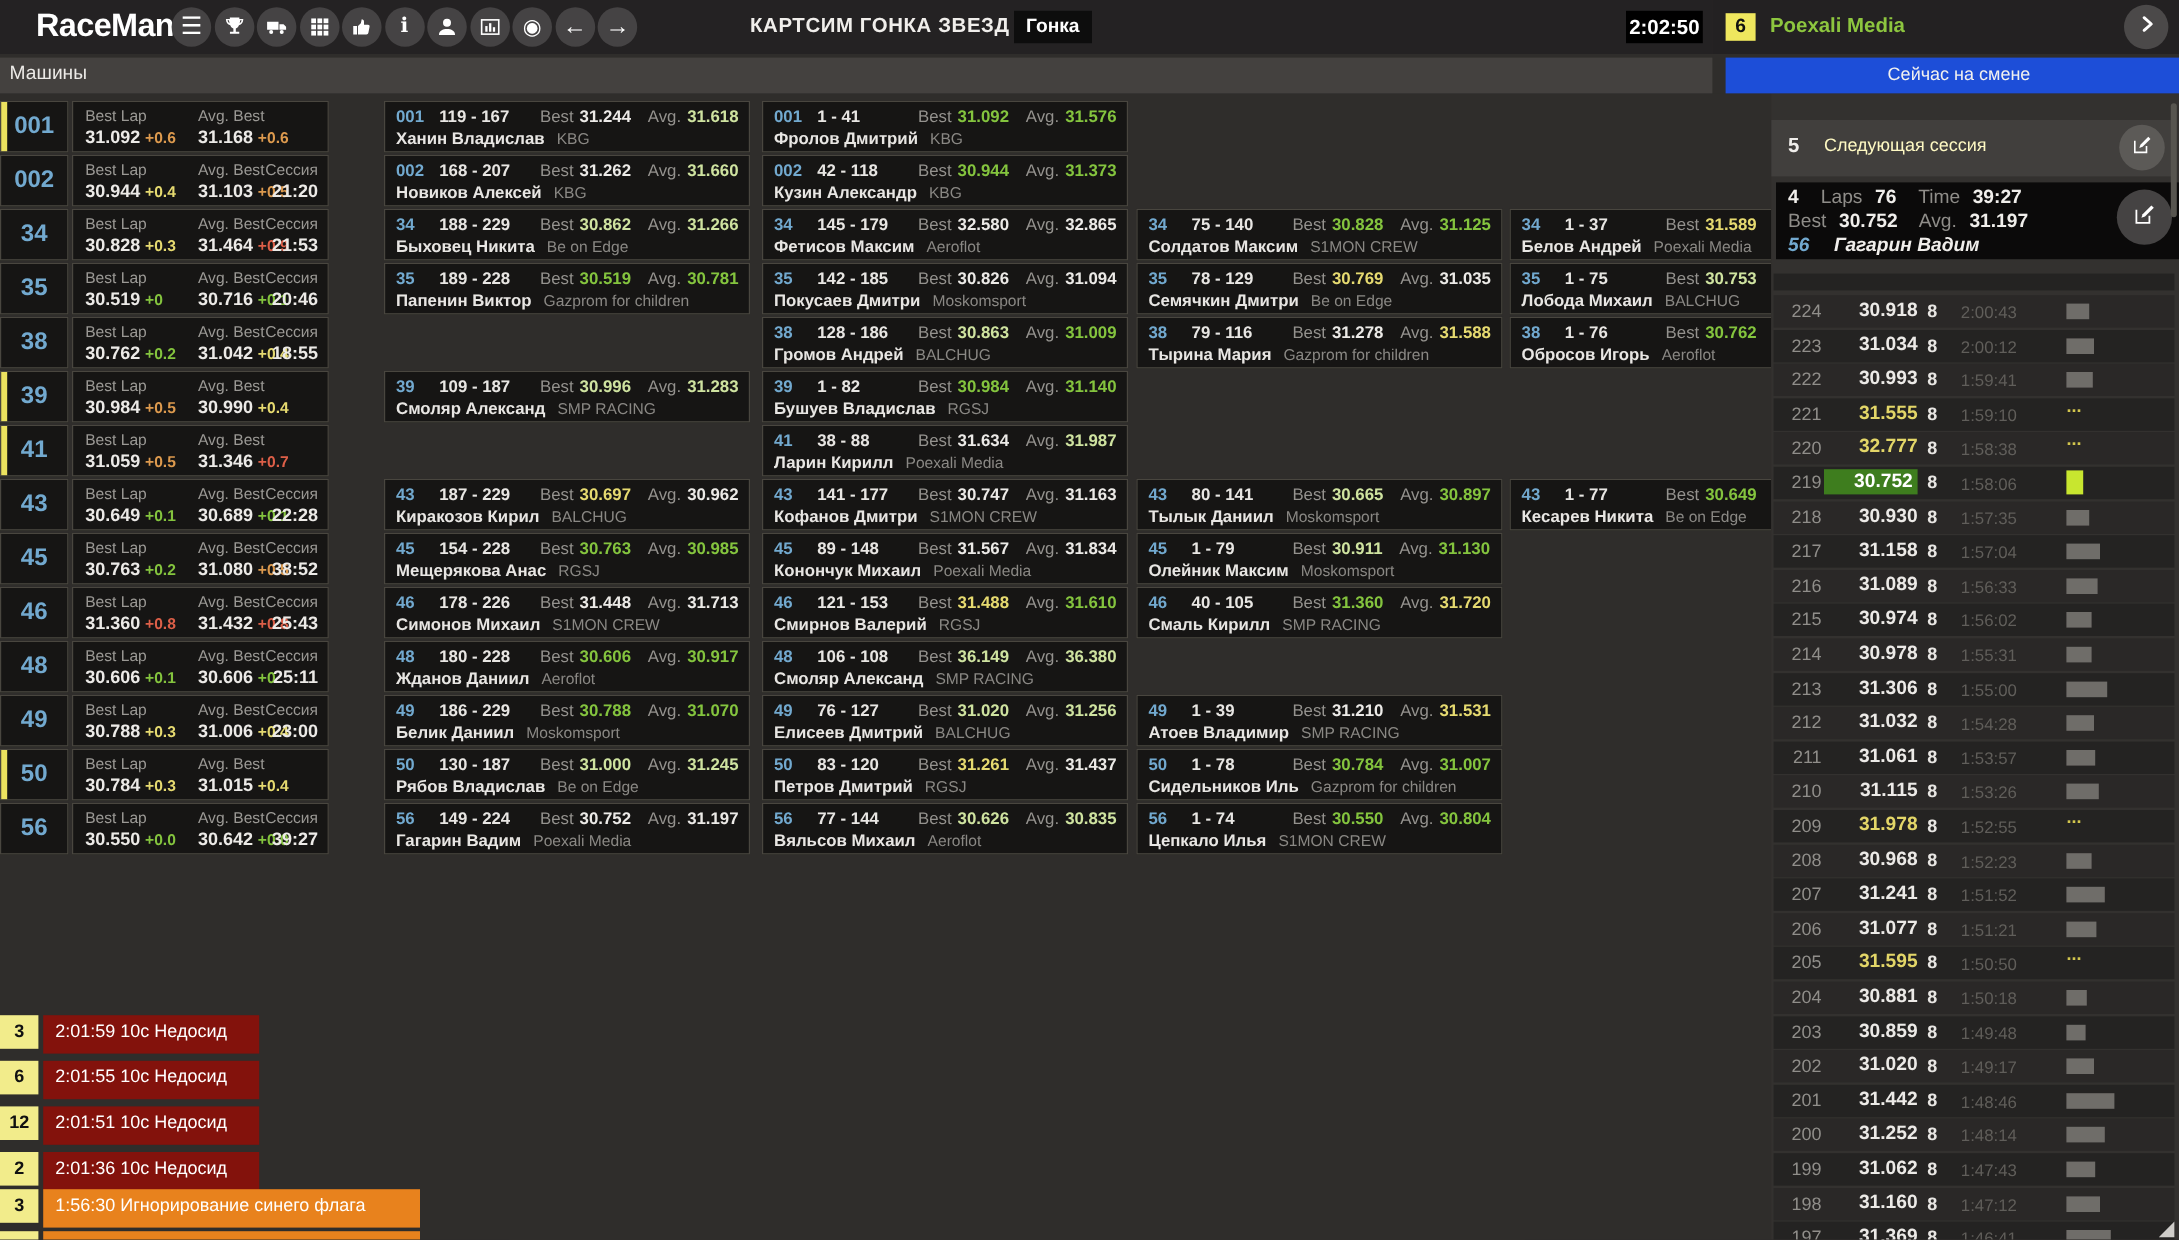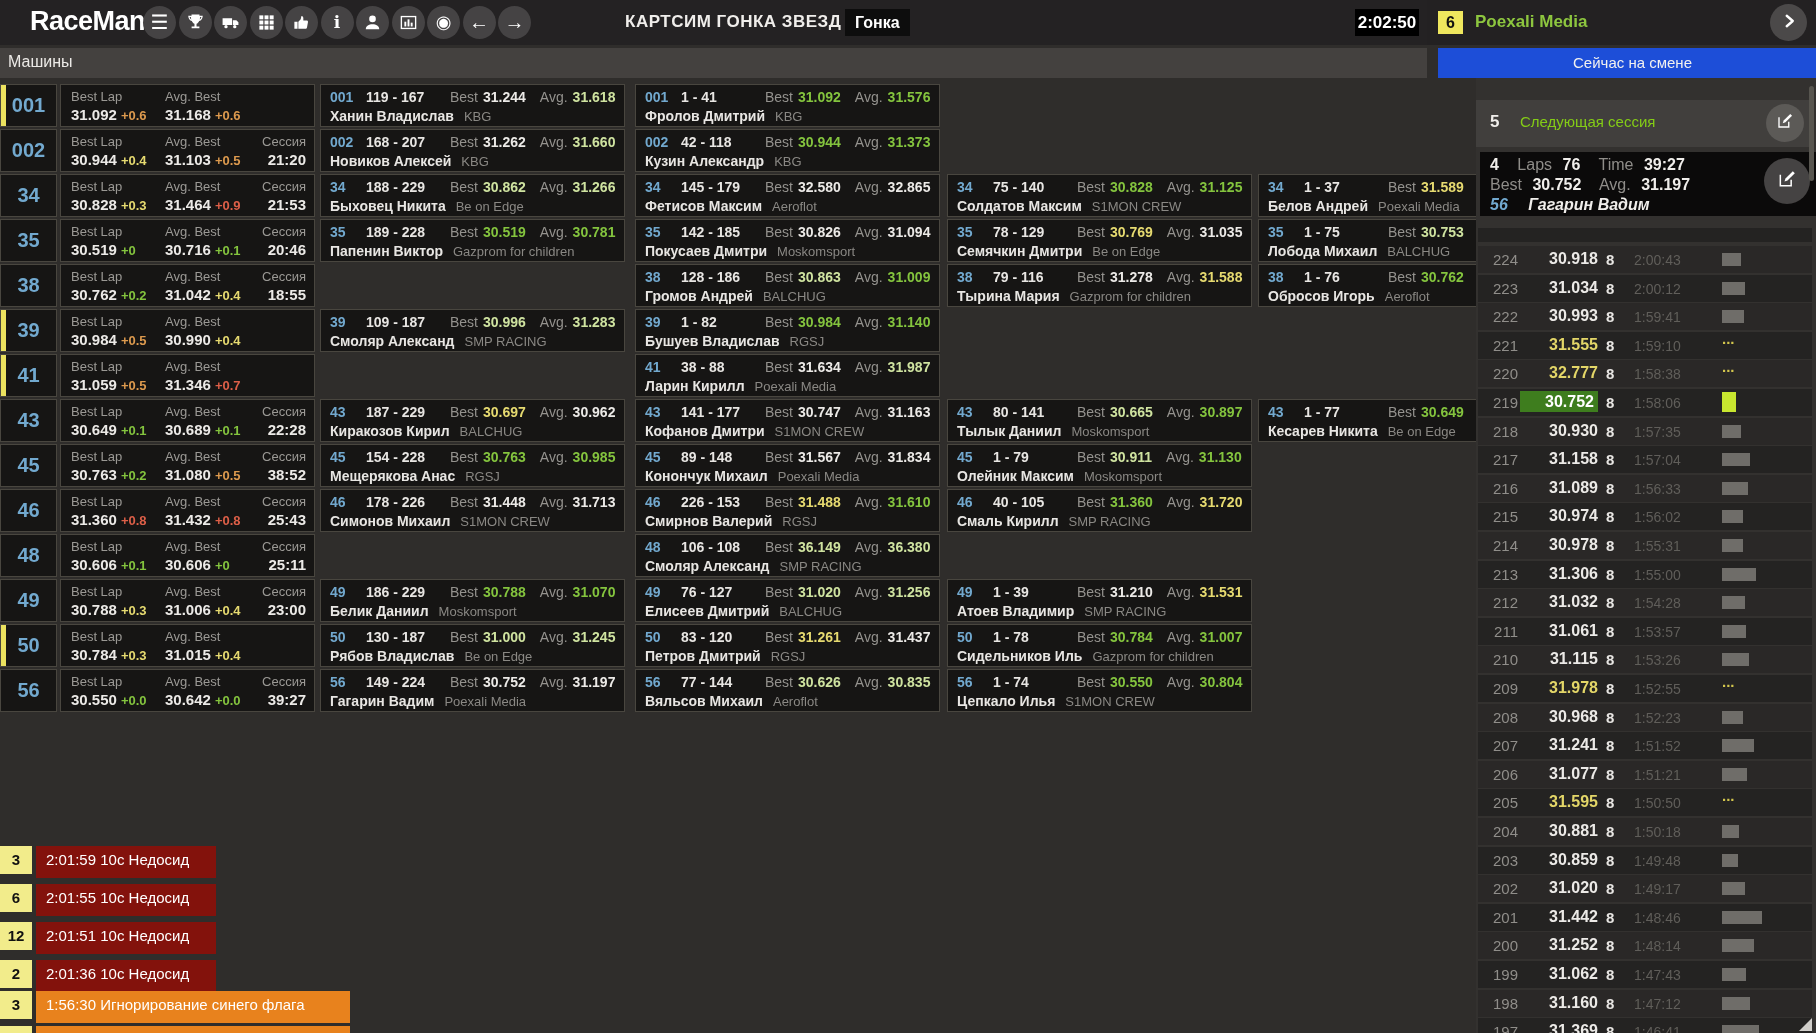--- a/index.html
+++ b/index.html
@@ -34,21 +34,21 @@
   .chev-btn { position:absolute; right:9px; top:4px; width:37px; height:37px; border-radius:50%;
               background:#4b4949; display:flex; align-items:center; justify-content:center; cursor:pointer; }
 
   
   .main-area { position:absolute; left:0; top:78px; width:1476px; height:955px; overflow:hidden; background:#2f2d2b; }
   .mrow { position:absolute; left:0; width:1476px; height:43px; }
   .cellbox { position:absolute; top:0; height:43px; background:#161514; border:1px solid #49463f; }
   .numcell { left:0; width:57px; }
   .carnum { position:absolute; left:0; right:0; top:9px; text-align:center; font-size:20px; font-weight:bold; color:#72a9cf; }
   .numcell .stripe { position:absolute; left:0; top:0; width:5px; height:41px; background:#ece25f; }
-  .sumcell { left:60px; width:255px;padding-left:24px; }
+  .sumcell { left:60px; width:214px;padding-left:24px; }
   .scol { position:absolute; top:4px; }
   .scol1 { left:10px; } .scol2 { left:104px; } .scol3 { right:8px; text-align:right; }
   .slab { font-size:13px; color:#9b9995; }
   .svalrow { margin-top:2px; font-size:15px; }
   .sval { color:#eceae7; font-weight:bold; }
   .sdelta { font-size:13px; font-weight:bold; margin-left:4px; }
 
   .stint { width:305px; }
   .l1 { position:absolute; left:9px; right:4px; top:4px; white-space:nowrap; font-size:14px; }
   .scar { display:inline-block; width:36px; color:#72a9cf; font-weight:bold; }
@@ -68,21 +68,21 @@
             color:#111; font-weight:bold; font-size:15px; text-align:center; line-height:28px; }
   .pbar { position:absolute; left:36px; top:0; height:32px; color:#fff; font-size:15px; line-height:28px; padding-left:10px;
           white-space:nowrap; overflow:hidden; }
   .pbar.red { background:#83120c; width:180px; }
   .pbar.orange { background:#e8821d; width:314px; }
 
   
   .sb-body { position:absolute; left:1476px; top:78px; width:340px; height:955px; background:#33312f; overflow:hidden; }
   .next-card { position:absolute; left:0; top:22px; width:336px; height:47px; background:#413f3d; }
   .next-num { position:absolute; left:14px; top:12px; font-size:17px; font-weight:bold; color:#f0eeeb; }
-  .next-label { position:absolute; left:44px; top:13px; font-size:15px; color:#84cc16; }
+  .next-label { position:absolute; left:44px; top:13px; font-size:15px; color:#fef9c3; }
   .edit-btn { position:absolute; border-radius:50%; display:flex; align-items:center; justify-content:center; cursor:pointer; }
   .edit-sm { right:8px; top:4px; width:38px; height:38px; background:#5c5a57; }
   .edit-lg { right:6px; top:6px; width:46px; height:46px; background:#454343; }
   .cur-card { position:absolute; left:4px; top:74px; width:336px; height:64px; background:#0b0a0a; }
   .cc-line { position:absolute; left:10px; white-space:nowrap; font-size:16px; }
   .cc-l1 { top:4px; } .cc-l2 { top:24px; } .cc-l3 { top:44px;font-style:italic; }
   .cc-num { font-weight:bold; color:#f0eeeb; margin-right:14px; }
   .cc-lab { color:#8f8d89; margin-right:6px; }
   .cc-val { font-weight:bold; color:#f0eeeb; margin-right:14px; }
   .cc-kart { color:#72a9cf; font-weight:bold; margin-right:16px; }
@@ -487,21 +487,21 @@
           <div class="scol scol3">
             <div class="slab">Сессия</div>
             <div class="svalrow"><span class="sval">25:43</span></div>
           </div>
         </div>
         <div class="cellbox stint" style="left:320px">
           <div class="l1"><span class="scar">46</span><span class="slaps">178 - 226</span><span class="slbl">Best</span><span class="sv c-white">31.448</span><span class="slbl">Avg.</span><span class="sv c-white">31.713</span></div>
           <div class="l2"><span class="sdriver">Симонов Михаил</span><span class="steam">S1MON CREW</span></div>
         </div>
         <div class="cellbox stint" style="left:635px">
-          <div class="l1"><span class="scar">46</span><span class="slaps">226 - 153</span><span class="slbl">Best</span><span class="sv c-yellow">31.488</span><span class="slbl">Avg.</span><span class="sv c-green">31.610</span></div>
+          <div class="l1"><span class="scar">46</span><span class="slaps">121 - 153</span><span class="slbl">Best</span><span class="sv c-yellow">31.488</span><span class="slbl">Avg.</span><span class="sv c-green">31.610</span></div>
           <div class="l2"><span class="sdriver">Смирнов Валерий</span><span class="steam">RGSJ</span></div>
         </div>
         <div class="cellbox stint" style="left:947px">
           <div class="l1"><span class="scar">46</span><span class="slaps">40 - 105</span><span class="slbl">Best</span><span class="sv c-green">31.360</span><span class="slbl">Avg.</span><span class="sv c-yellow">31.720</span></div>
           <div class="l2"><span class="sdriver">Смаль Кирилл</span><span class="steam">SMP RACING</span></div>
         </div>
       </div>
       <div class="mrow" style="top:456px">
         <div class="cellbox numcell">
           <span class="carnum">48</span>
@@ -512,20 +512,24 @@
             <div class="svalrow"><span class="sval">30.606</span><span class="sdelta c-green">+0.1</span></div>
           </div>
           <div class="scol scol2">
             <div class="slab">Avg. Best</div>
             <div class="svalrow"><span class="sval">30.606</span><span class="sdelta c-green">+0</span></div>
           </div>
           <div class="scol scol3">
             <div class="slab">Сессия</div>
             <div class="svalrow"><span class="sval">25:11</span></div>
           </div>
+        </div>
+        <div class="cellbox stint" style="left:320px">
+          <div class="l1"><span class="scar">48</span><span class="slaps">180 - 228</span><span class="slbl">Best</span><span class="sv c-green">30.606</span><span class="slbl">Avg.</span><span class="sv c-green">30.917</span></div>
+          <div class="l2"><span class="sdriver">Жданов Даниил</span><span class="steam">Aeroflot</span></div>
         </div>
         <div class="cellbox stint" style="left:635px">
           <div class="l1"><span class="scar">48</span><span class="slaps">106 - 108</span><span class="slbl">Best</span><span class="sv c-lightgreen">36.149</span><span class="slbl">Avg.</span><span class="sv c-lightgreen">36.380</span></div>
           <div class="l2"><span class="sdriver">Смоляр Александ</span><span class="steam">SMP RACING</span></div>
         </div>
       </div>
       <div class="mrow" style="top:501px">
         <div class="cellbox numcell">
           <span class="carnum">49</span>
         </div>

